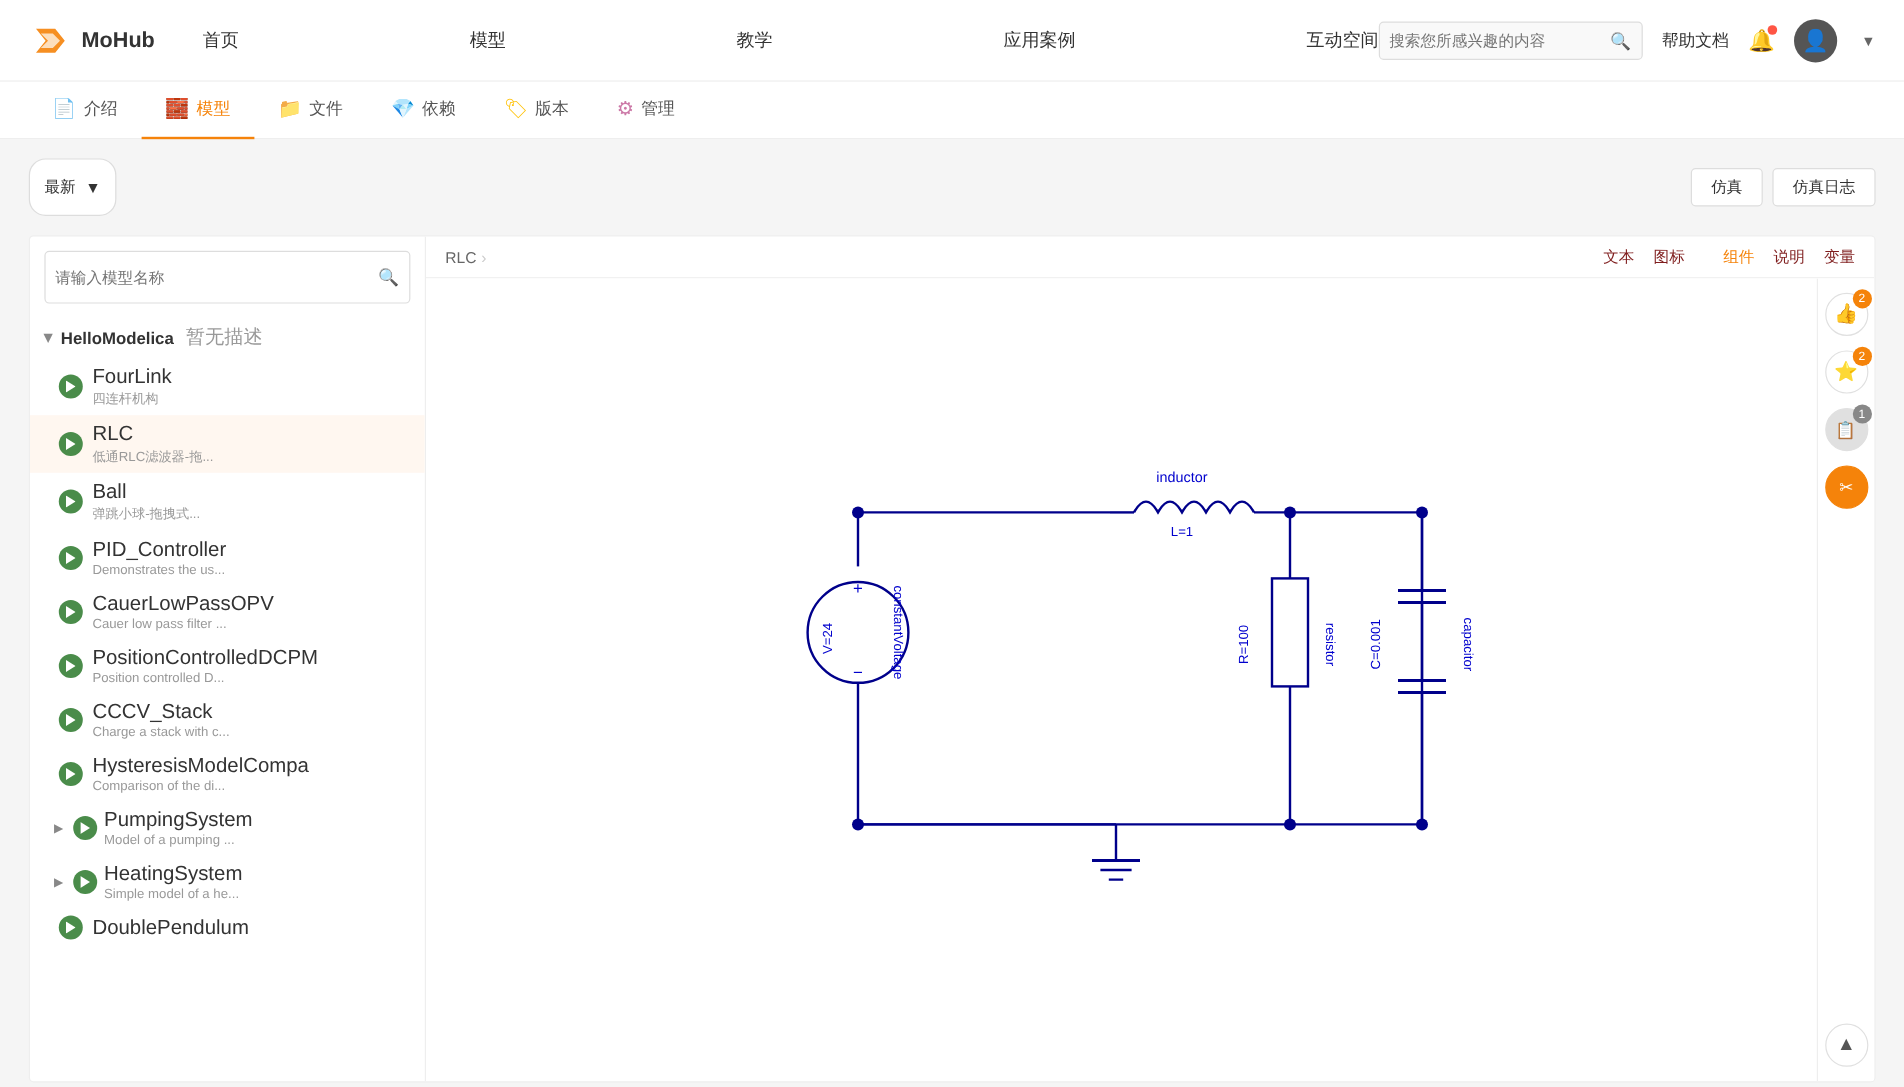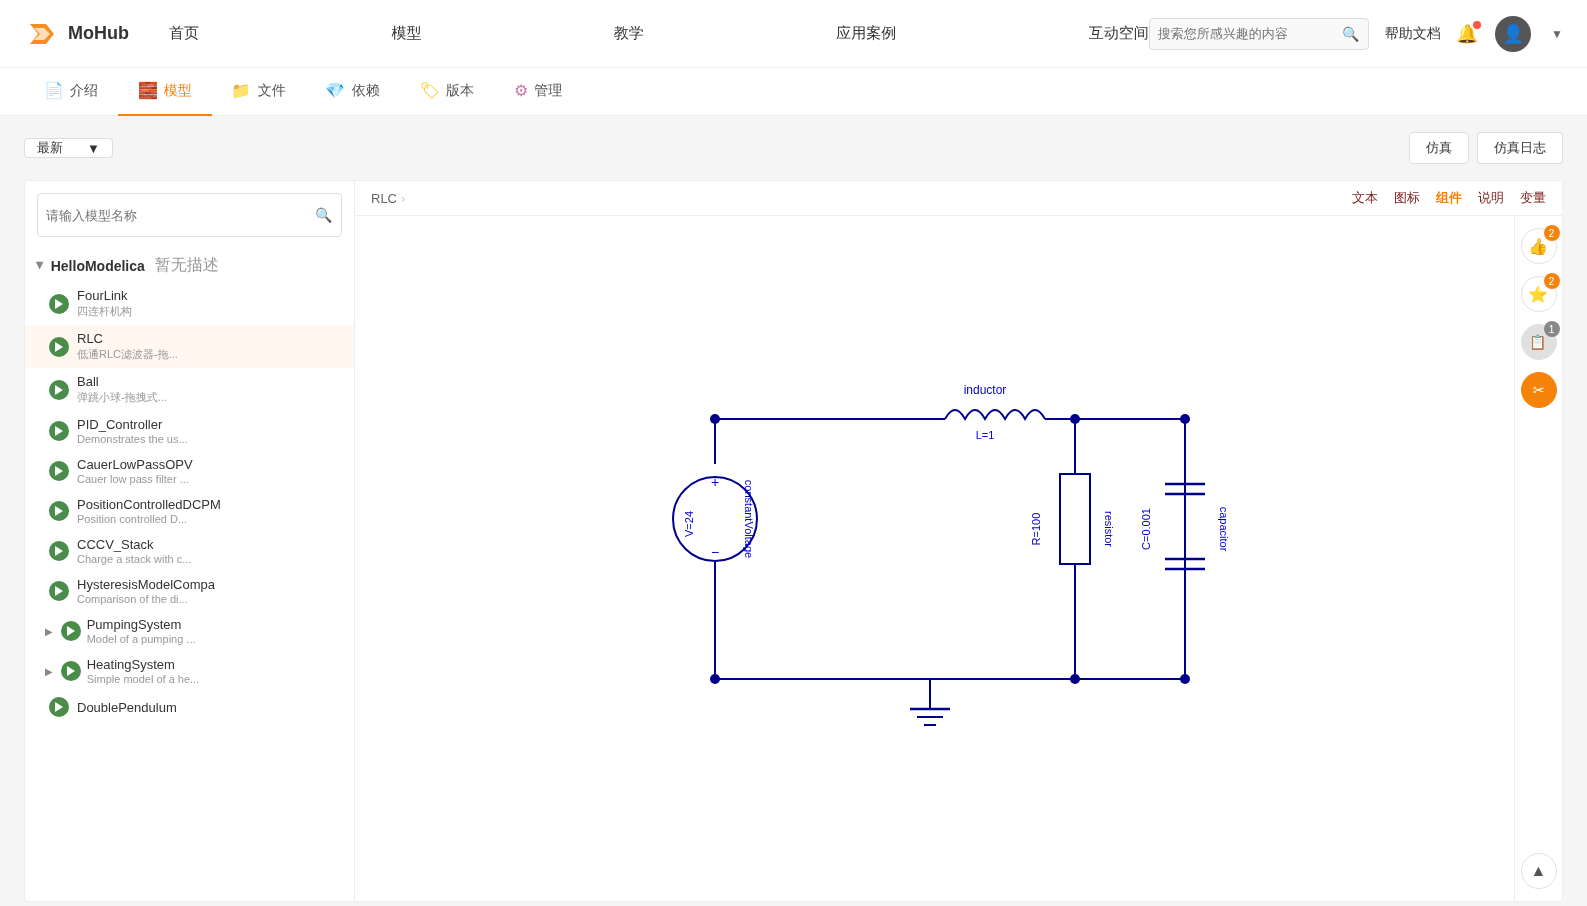--- a/index.html
+++ b/index.html
@@ -40,22 +40,22 @@
     }
     .sub-tab.active { border-bottom: 2px solid #f5830a; color: #f5830a; }
     .sub-tab-icon { font-size: 16px; }
 
     
     .main-area { display: flex; flex-direction: column; padding: 16px 24px; min-height: calc(100vh - 104px); }
 
     
     .toolbar { display: flex; align-items: center; justify-content: space-between; margin-bottom: 16px; }
     .sort-select {
-      display: flex; align-items: center; border: 1px solid #ddd; border-radius: 4px;
-      padding: 0 12px; height: 20px; cursor: pointer; background: #fff; gap: 24px; font-size: 13px;
+      display: flex; align-items: center; border: 1px solid #ddd; border-radius: 14px;
+      padding: 0 12px; height: 48px; cursor: pointer; background: #fff; gap: 8px; font-size: 13px;
     }
     .toolbar-btns { display: flex; gap: 8px; }
     .toolbar-btn {
       border: 1px solid #ddd; background: #fff; border-radius: 4px;
       padding: 0 16px; height: 32px; cursor: pointer; font-size: 13px; color: #333;
     }
 
     
     .content-area { display: flex; gap: 0; flex: 1; background: #fff; border: 1px solid #eee; border-radius: 4px; overflow: hidden; }
 
@@ -78,40 +78,40 @@
     .model-item {
       display: flex; align-items: center; padding: 6px 12px 6px 24px; gap: 8px; cursor: pointer;
     }
     .model-item.active { background: #fff7f0; }
     .play-btn {
       width: 20px; height: 20px; background: #4a8c4a; border-radius: 50%;
       display: flex; align-items: center; justify-content: center; flex-shrink: 0;
     }
     .play-btn svg { fill: #fff; }
     .model-info { display: flex; flex-direction: column; }
-    .model-name { font-size: 13px; color: #333; font-weight: 500; }
+    .model-name { font-size: 17px; color: #333; font-weight: 500; }
     .model-desc { font-size: 11px; color: #999; margin-top: 1px; }
 
     .sub-group-item {
       display: flex; align-items: center; padding: 6px 12px 6px 20px; gap: 6px; cursor: pointer;
     }
     .sub-group-item .chevron-icon { margin-right: 2px; }
 
     
     .canvas-area { flex: 1; display: flex; flex-direction: column; overflow: hidden; }
     .canvas-header {
       display: flex; align-items: center; justify-content: space-between;
       padding: 8px 16px; border-bottom: 1px solid #eee; background: #fff;
     }
     .breadcrumb { display: flex; align-items: center; gap: 4px; font-size: 13px; color: #666; }
     .breadcrumb-item { cursor: pointer; }
     .breadcrumb-sep { color: #ccc; }
     .canvas-tabs { display: flex; gap: 16px; }
     .canvas-tab { font-size: 13px; color: #7f1d1d; cursor: pointer; }
-    .canvas-tab.active { color: #f5830a; font-weight: 700; }
+    .canvas-tab.active { color: #f5830a; font-weight: 400; margin-left: 16px; }
 
     .canvas-body { flex: 1; position: relative; background: #fff; overflow: hidden; }
 
     
     .right-actions {
       position: absolute; right: 0; top: 0; bottom: 0; width: 48px;
       display: flex; flex-direction: column; align-items: center; padding: 12px 0; gap: 12px;
       background: #fff; border-left: 1px solid #eee;
     }
     .action-btn {

